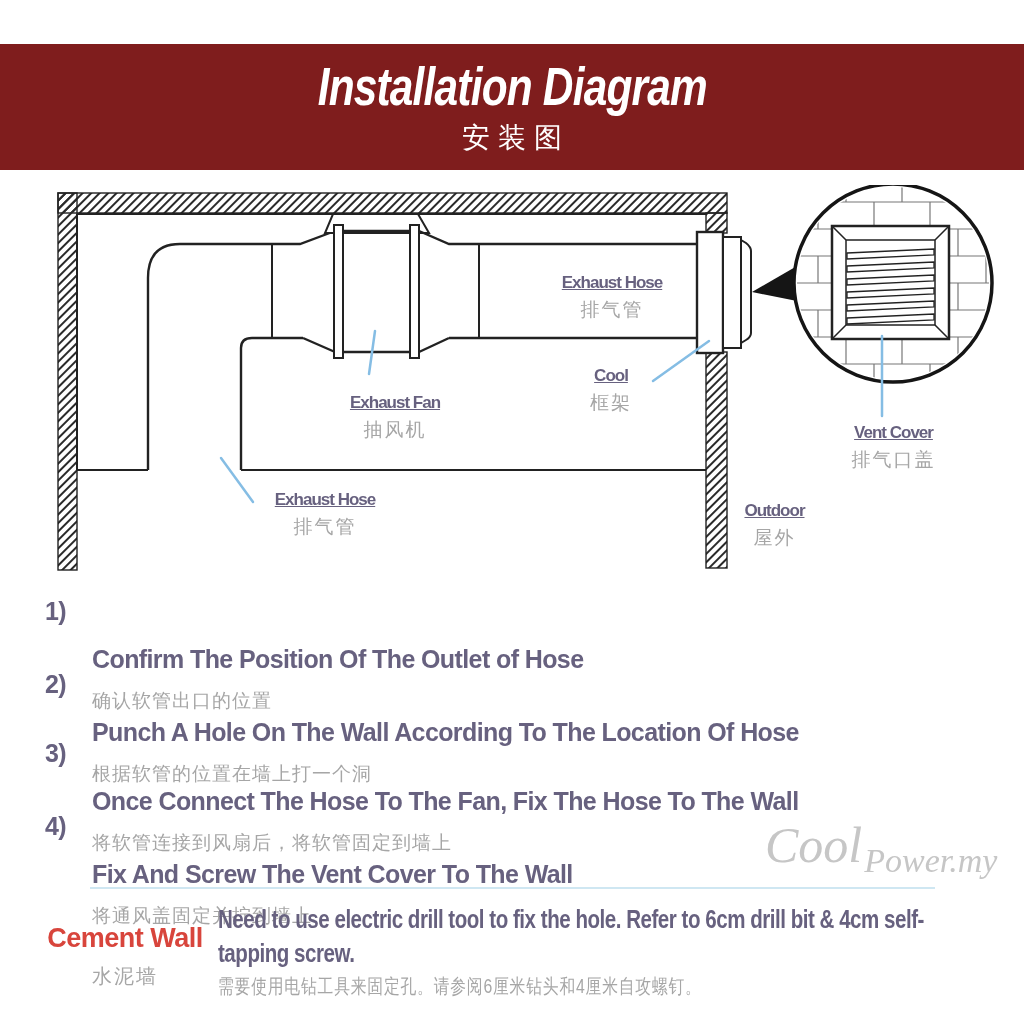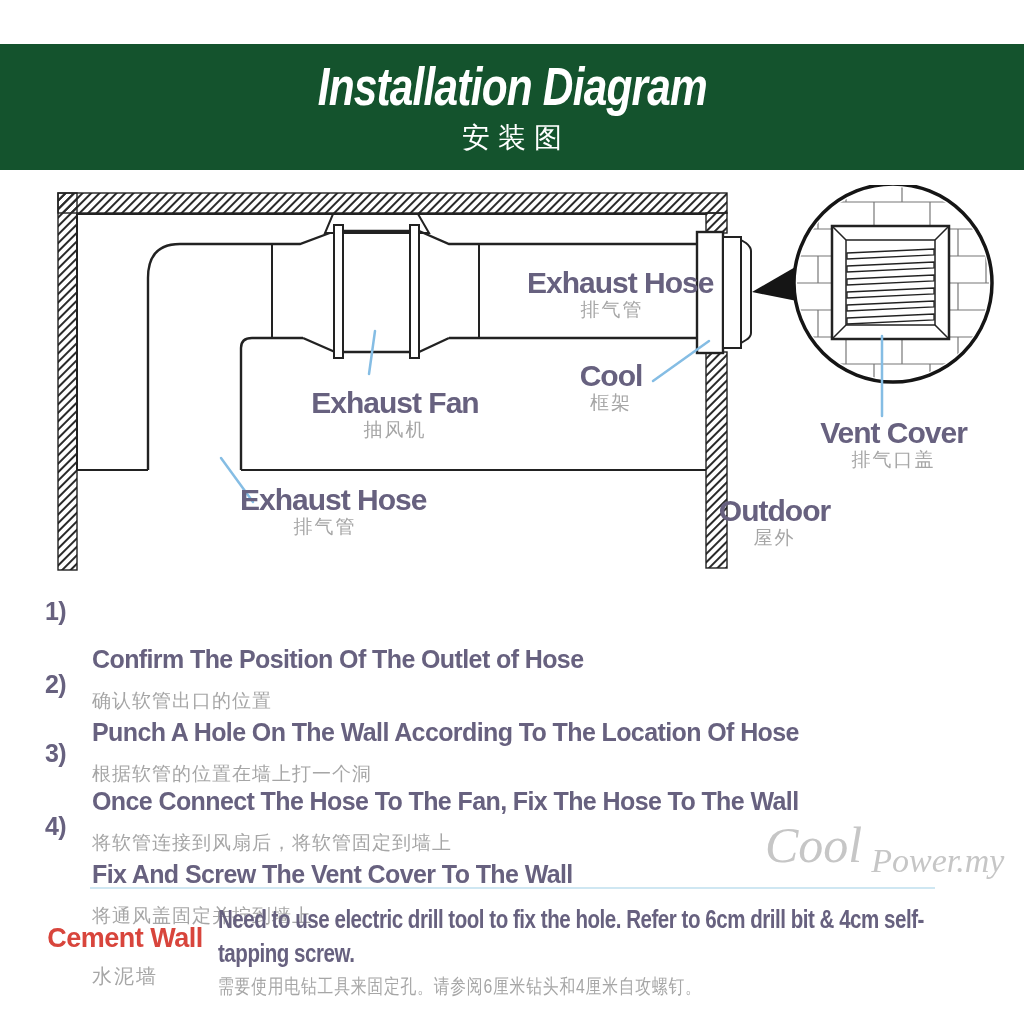--- a/index.html
+++ b/index.html
@@ -1,41 +1,41 @@
 <!DOCTYPE html>
 <html><head>
 <meta charset="utf-8">
 <style>
   html,body{margin:0;padding:0;background:#fff;}
   .poster{
     position:relative;width:1024px;height:1024px;background:#ffffff;overflow:hidden;
     font-family:"Liberation Sans","DejaVu Sans",sans-serif;
   }
   
-  .banner{position:absolute;top:44px;left:0;width:1024px;height:126px;background:#14532d;text-align:center;}
+  .banner{position:absolute;top:44px;left:0;width:1024px;height:126px;background:#7f1d1d;text-align:center;}
   .banner-title{
     display:inline-block;margin-top:12px;color:#ffffff;font-size:53px;font-weight:700;font-style:italic;
     letter-spacing:-1px;transform:scaleX(.8);transform-origin:center top;white-space:nowrap;
   }
   .banner-sub{margin-top:2px;color:#ffffff;font-size:28px;letter-spacing:8px;text-indent:8px;}
   
   .diagram{position:absolute;top:185px;left:0;width:1024px;height:420px;}
   .dlab{position:absolute;text-align:center;}
-  .dlab .en{font-size:30px;font-weight:700;color:#67617f;letter-spacing:-1px;line-height:27px;white-space:nowrap;}
+  .dlab .en{font-size:17px;font-weight:700;color:#67617f;letter-spacing:-1px;line-height:27px;white-space:nowrap;text-decoration:underline;}
   .dlab .zh{font-size:19px;color:#a6a6a6;line-height:28px;letter-spacing:2px;}
   
   .step{position:absolute;left:45px;}
   .step-row{display:flex;}
   .step-num{width:47px;flex:0 0 47px;font-size:25px;font-weight:700;color:#67617f;letter-spacing:-.6px;line-height:29px;}
   .step-en{font-size:25px;font-weight:700;color:#67617f;letter-spacing:-.6px;line-height:29px;white-space:nowrap;margin-top:48px;}
   .step-zh{margin-left:47px;margin-top:14px;font-size:19px;color:#a6a6a6;letter-spacing:1px;}
   
   .logo{position:absolute;left:765px;top:816px;color:#c6c6c6;font-family:"Liberation Serif","DejaVu Serif",serif;font-style:italic;white-space:nowrap;}
   .logo-cool{font-size:50px;}
-  .logo-power{font-size:34px;position:relative;top:10px;left:9px;}
+  .logo-power{font-size:34px;position:relative;top:10px;left:2px;}
   
   .divider{position:absolute;top:887px;left:90px;width:845px;height:2px;background:#cfe7f2;}
   .cement{position:absolute;left:40px;top:923px;width:170px;text-align:center;}
   .cement-en{font-size:27px;font-weight:700;color:#d8453c;letter-spacing:-.5px;}
   .cement-zh{margin-top:9px;font-size:20px;color:#a6a6a6;letter-spacing:2px;}
   .note{position:absolute;left:218px;top:902px;width:960px;transform:scaleX(.79);transform-origin:left top;}
   .note-en{font-size:26px;font-weight:700;color:#67617f;letter-spacing:-.6px;line-height:34px;}
   .note-zh{margin-top:3px;font-size:20px;color:#a6a6a6;letter-spacing:1px;}
 </style>
 </head>

